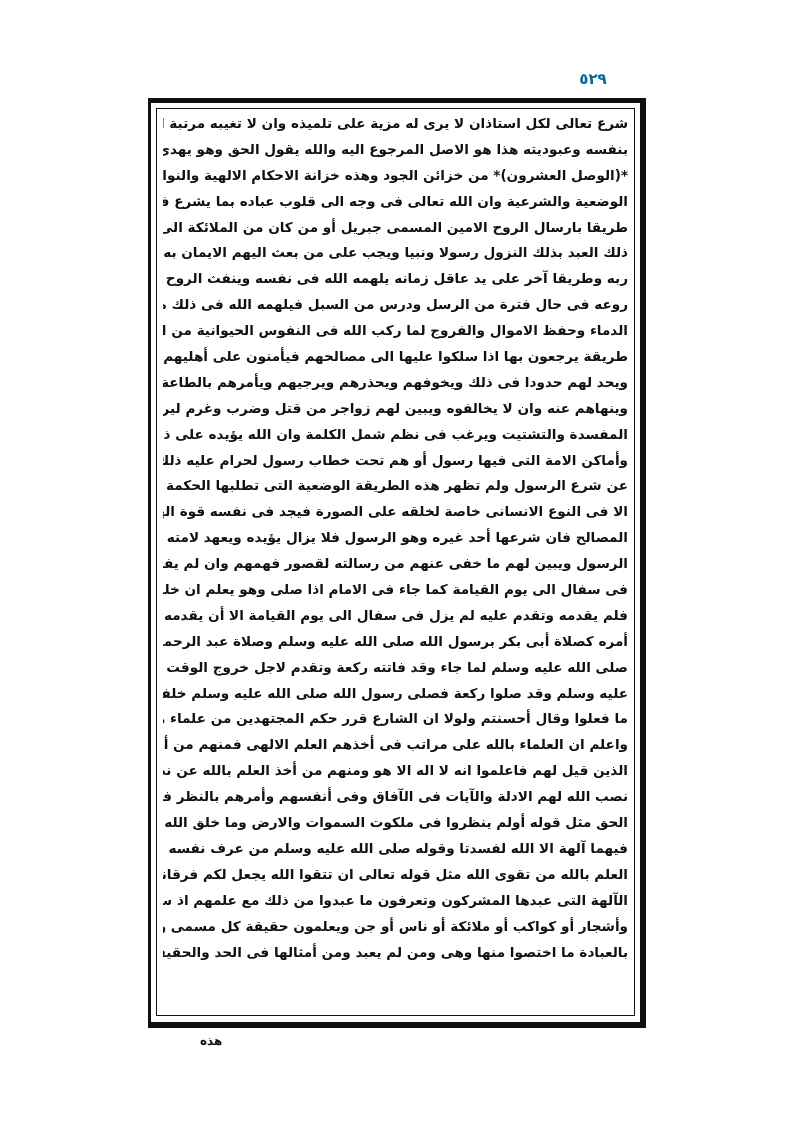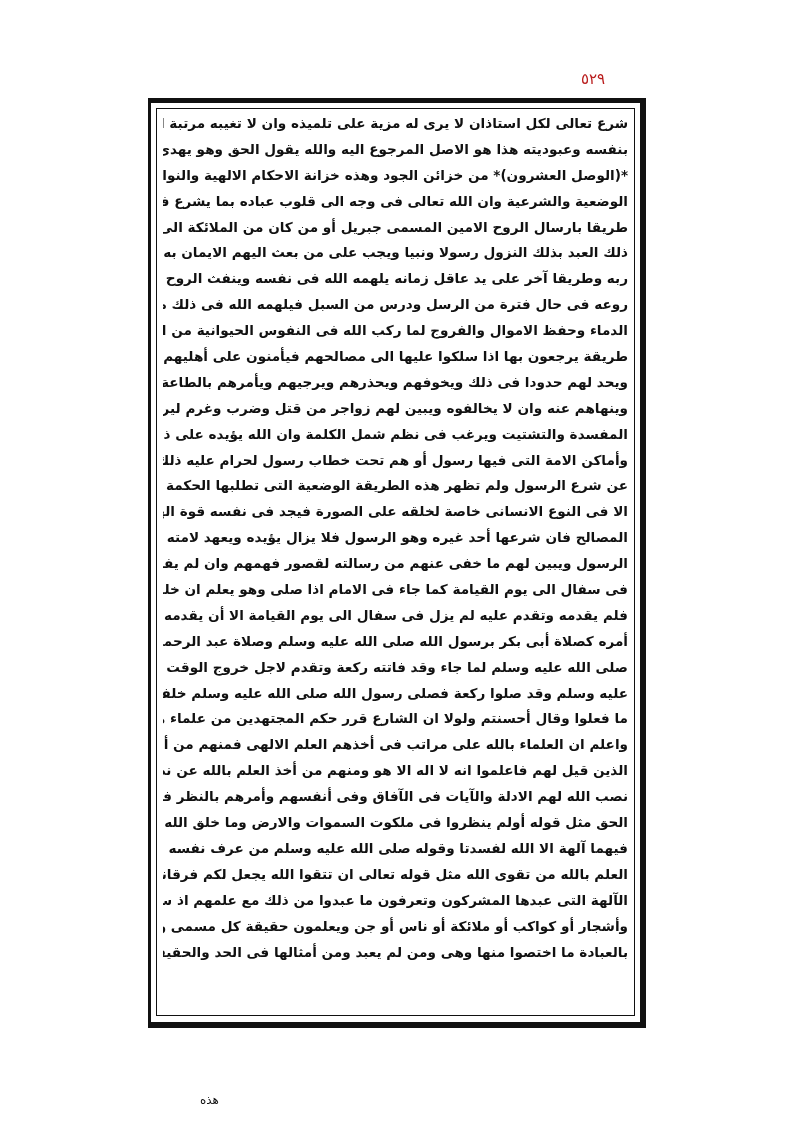--- a/index.html
+++ b/index.html
@@ -2,21 +2,21 @@
 <html><head>
 <meta charset="utf-8">
 <style>
   html, body { margin:0; padding:0; }
   body {
     width:800px; height:1126px; background:#ffffff; position:relative; overflow:hidden;
     font-family:"DejaVu Sans", sans-serif; color:#111;
   }
   .page-number {
     position:absolute; left:563px; top:70px; width:60px; text-align:center;
-    font-size:15px; font-weight:normal; color:#b91c1c; direction:rtl;
+    font-size:15px; font-weight:bold; color:#0369a1; direction:rtl;
   }
   .frame-outer {
     position:absolute; left:148px; top:98px; width:498px; height:930px;
     border-top:5px solid #111; border-bottom:6px solid #111;
     border-left:3px solid #111; border-right:6px solid #111;
     box-sizing:border-box;
   }
   .frame-inner {
     position:absolute; left:5px; top:5px; right:5px; bottom:6px;
     border:1.5px solid #111; box-sizing:border-box;
@@ -25,21 +25,21 @@
     position:absolute; left:6px; right:6px; top:2px;
     direction:rtl; text-align:justify;
   }
   .line {
     height:25.9px; line-height:25.9px; font-size:13.6px; font-weight:bold;
     white-space:nowrap; overflow:hidden; text-align:justify; text-align-last:justify;
     font-family:"DejaVu Sans", sans-serif; letter-spacing:-0.2px;
   }
   .line.short { text-align-last:right; }
   .catchword {
-    position:absolute; left:200px; top:1093px; font-size:12px; font-weight:normal; direction:rtl;
+    position:absolute; left:200px; top:1034px; font-size:12px; font-weight:bold; direction:rtl;
   }
 </style>
 </head>
 <body>
 
 <div class="page-number">٥٢٩</div>
 
 <div class="frame-outer">
   <div class="frame-inner">
     <div class="text-block" id="text-block">

